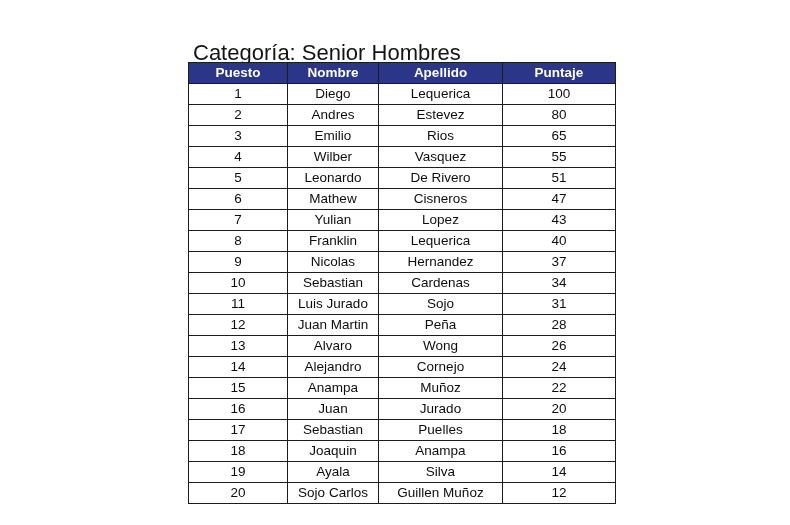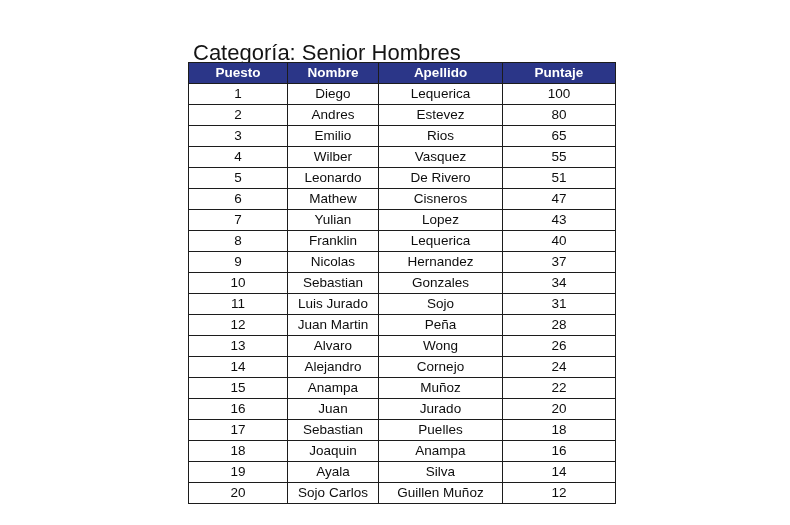--- a/index.html
+++ b/index.html
@@ -146,21 +146,21 @@
     <tr>
       <td>9</td>
       <td>Nicolas</td>
       <td>Hernandez</td>
       <td>37</td>
     </tr>
 
     <tr>
       <td>10</td>
       <td>Sebastian</td>
-      <td>Gonzales</td>
+      <td>Cardenas</td>
       <td>34</td>
     </tr>
 
     <tr>
       <td>11</td>
       <td>Luis Jurado</td>
       <td>Sojo</td>
       <td>31</td>
     </tr>
 

